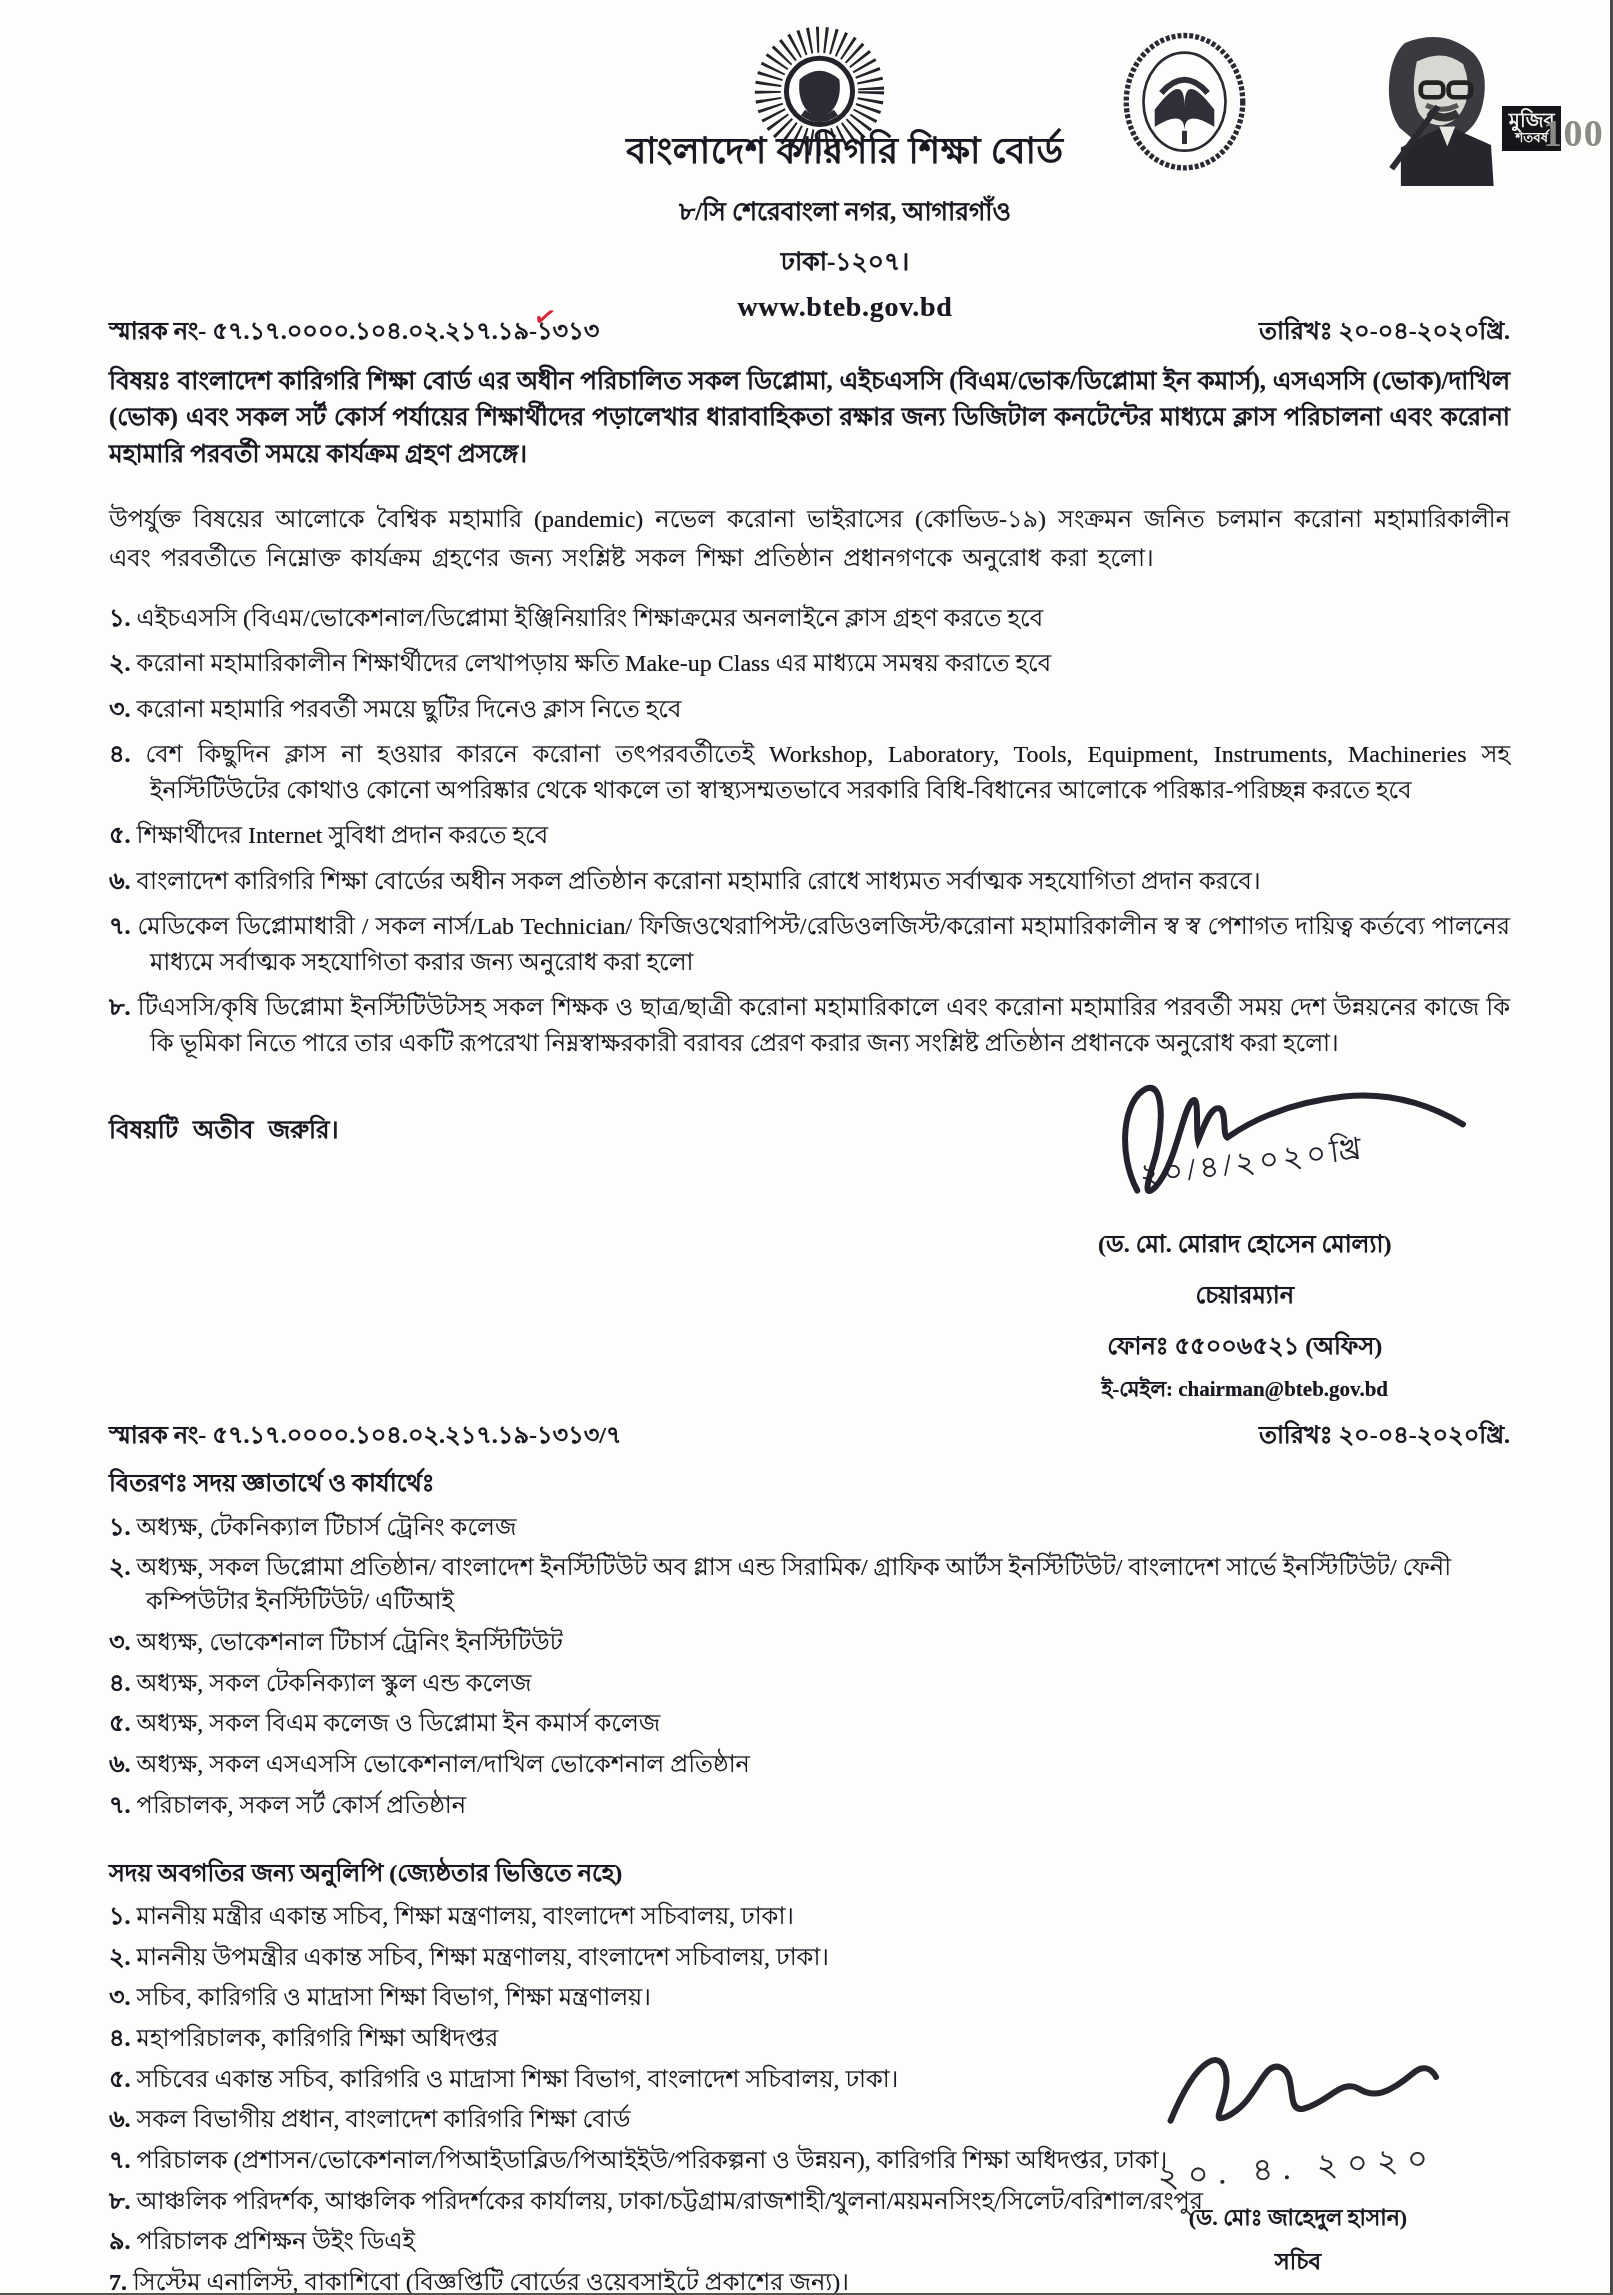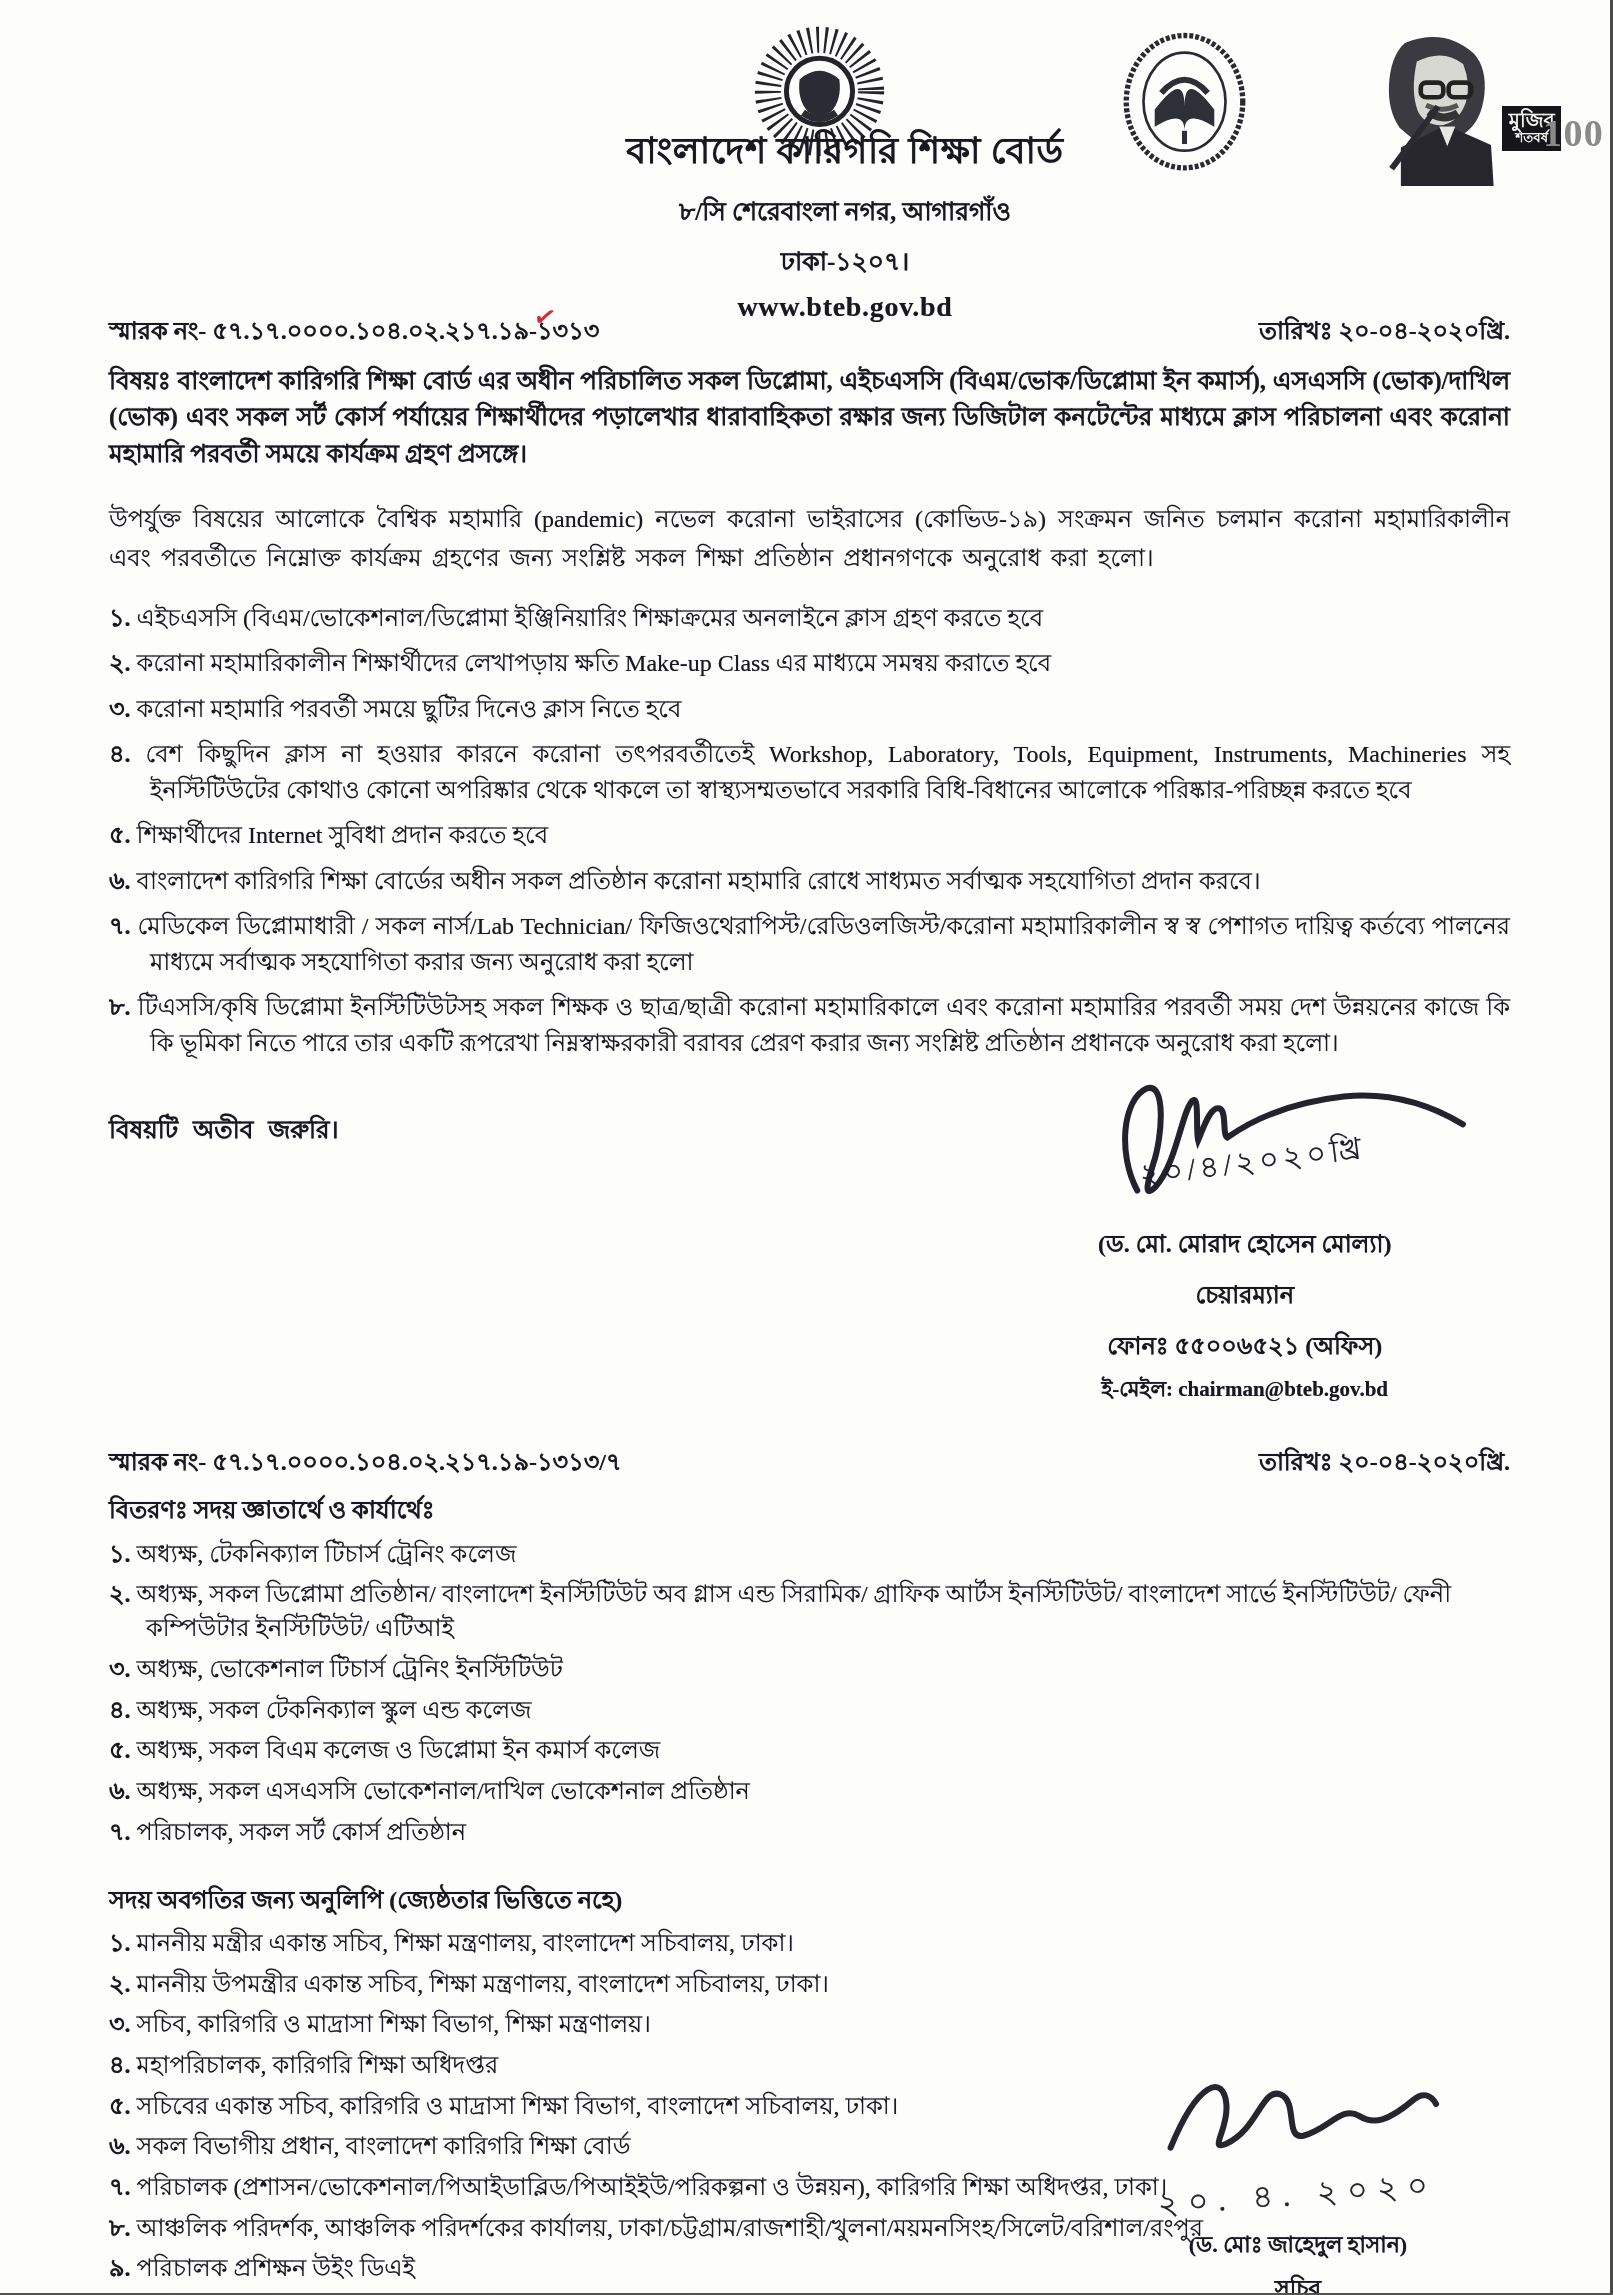--- a/index.html
+++ b/index.html
@@ -65,21 +65,21 @@
   .hand-date-chair {
     position: absolute; left: 146px; top: 64px; font-size: 30.5px; transform: rotate(-7deg);
     letter-spacing: 4px; white-space: nowrap; color: #20202c;
   }
   .chair-name { font-size: 24px; font-weight: 700; margin-top: 12px; }
   .chair-title { font-size: 24px; font-weight: 700; margin-top: 10.6px; }
   .chair-phone { font-size: 24px; font-weight: 700; margin-top: 10.6px; }
   .chair-email { font-size: 21px; font-weight: 700; margin-top: 6.6px; }
 
   
-  .memo2-row { margin-top: 35px; }
+  .memo2-row { margin-top: 8px; }
   .dist-head { font-size: 24px; font-weight: 700; margin-top: 8px; }
   .plain-list { margin-top: 5.3px; }
   .plain-item { font-size: 24px; line-height: 1.42; margin-bottom: 6.6px; padding-left: 37px; text-indent: -37px; }
   .plain-item .num { font-weight: 700; }
 
   .cc-section { position: relative; margin-top: 32px; }
   .cc-head { font-size: 24px; font-weight: 700; }
   .secretary-block { position: absolute; right: 6.6px; top: 179px; width: 411px; text-align: center; }
   .hand-date-sec { font-size: 32px; letter-spacing: 9.3px; transform: rotate(-4deg); color: #26262e; margin-top: -5.3px; }
   .sec-name { font-size: 22px; font-weight: 700; margin-top: 4px; }

